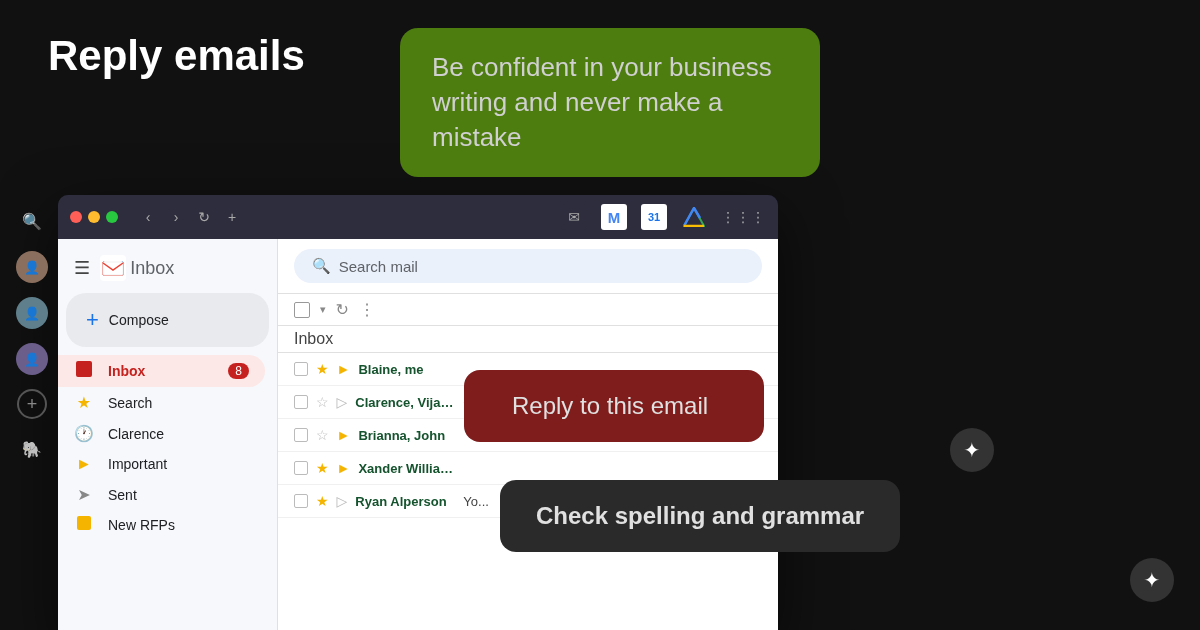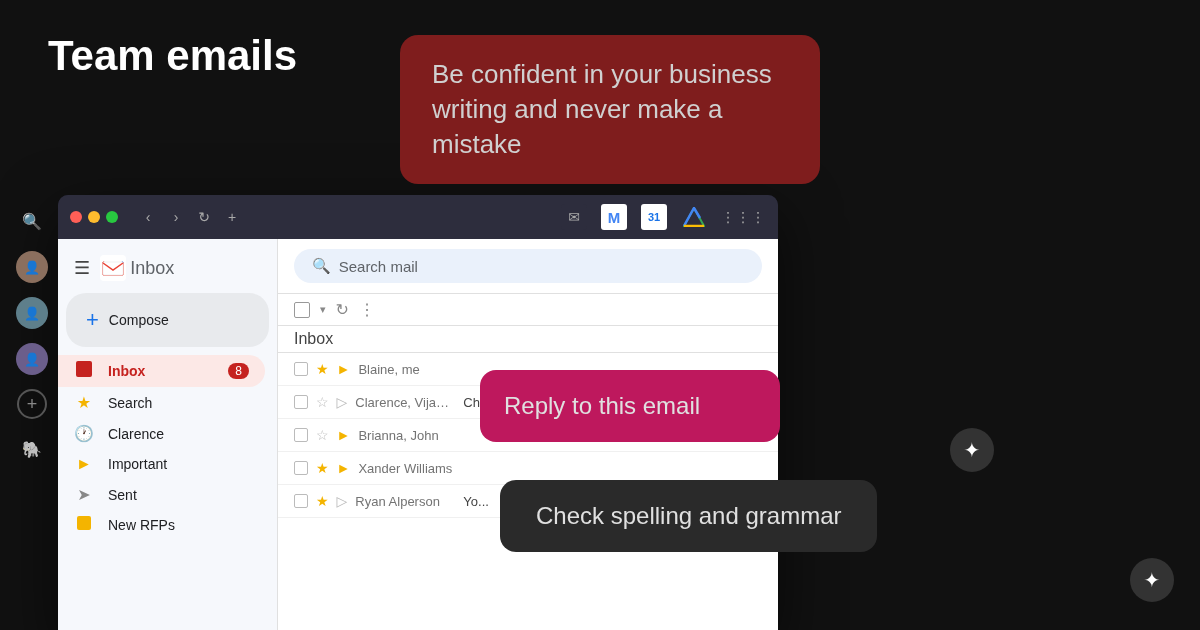--- a/index.html
+++ b/index.html
@@ -22,26 +22,25 @@
       font-weight: 800;
       line-height: 1.15;
       z-index: 10;
     }
 
     
     .top-bubble {
       position: absolute;
       top: 28px;
       left: 400px;
-      background: #7f1d1d;
+      background: #4d7c0f;
       border-radius: 18px;
       padding: 22px 32px;
       max-width: 420px;
       z-index: 10;
-      margin-top: 7px;
     }
     .top-bubble-text {
       color: #d0d0d0;
       font-size: 26px;
       font-weight: 400;
       line-height: 1.35;
     }
 
     
     .browser {
@@ -318,50 +317,50 @@
       flex-shrink: 0;
     }
     .email-star.empty { color: #bbb; }
     .email-important {
       color: #f4b400;
       font-size: 14px;
       flex-shrink: 0;
     }
     .email-important.empty { color: #bbb; }
     .email-sender {
-      font-weight: 400;
+      font-weight: 700;
       width: 100px;
       overflow: hidden;
       text-overflow: ellipsis;
       white-space: nowrap;
       flex-shrink: 0;
-      color: #737373;
+      color: #14532d;
     }
     .email-subject {
       flex: 1;
       overflow: hidden;
       text-overflow: ellipsis;
       white-space: nowrap;
       color: #444;
       font-size: 13px;
     }
     .email-date {
       color: #888;
       font-size: 12px;
       flex-shrink: 0;
     }
 
     
     .reply-bubble {
       position: absolute;
       top: 370px;
-      left: 480px;
-      background: #be185d;
+      left: 464px;
+      background: #7f1d1d;
       border-radius: 16px;
-      padding: 22px 24px;
+      padding: 22px 48px;
       z-index: 20;
       min-width: 300px;
     }
     .reply-bubble-text {
       color: #e0e0e0;
       font-size: 24px;
       font-weight: 400;
     }
 
     .grammar-bubble {
@@ -370,21 +369,21 @@
       left: 500px;
       background: #2a2a2a;
       border-radius: 16px;
       padding: 22px 36px;
       z-index: 20;
       min-width: 300px;
     }
     .grammar-bubble-text {
       color: #e0e0e0;
       font-size: 24px;
-      font-weight: 400;
+      font-weight: 700;
     }
 
     
     .fab-btn {
       position: absolute;
       width: 44px;
       height: 44px;
       border-radius: 50%;
       background: #333;
       display: flex;
@@ -448,21 +447,21 @@
       justify-content: center;
       color: #888;
       font-size: 18px;
       cursor: pointer;
     }
   </style>
 </head>
 <body>
 
 <div class="headline">
-  <div>Team emails</div>
+  <div>Reply emails</div>
 </div>
 
 <div class="top-bubble">
   <div class="top-bubble-text">Be confident in your business writing and never make a mistake</div>
 </div>
 
 <div class="left-icons">
   <div class="left-icon">🔍</div>
   <div class="avatar-circle av1">👤</div>
   <div class="avatar-circle av2">👤</div>

